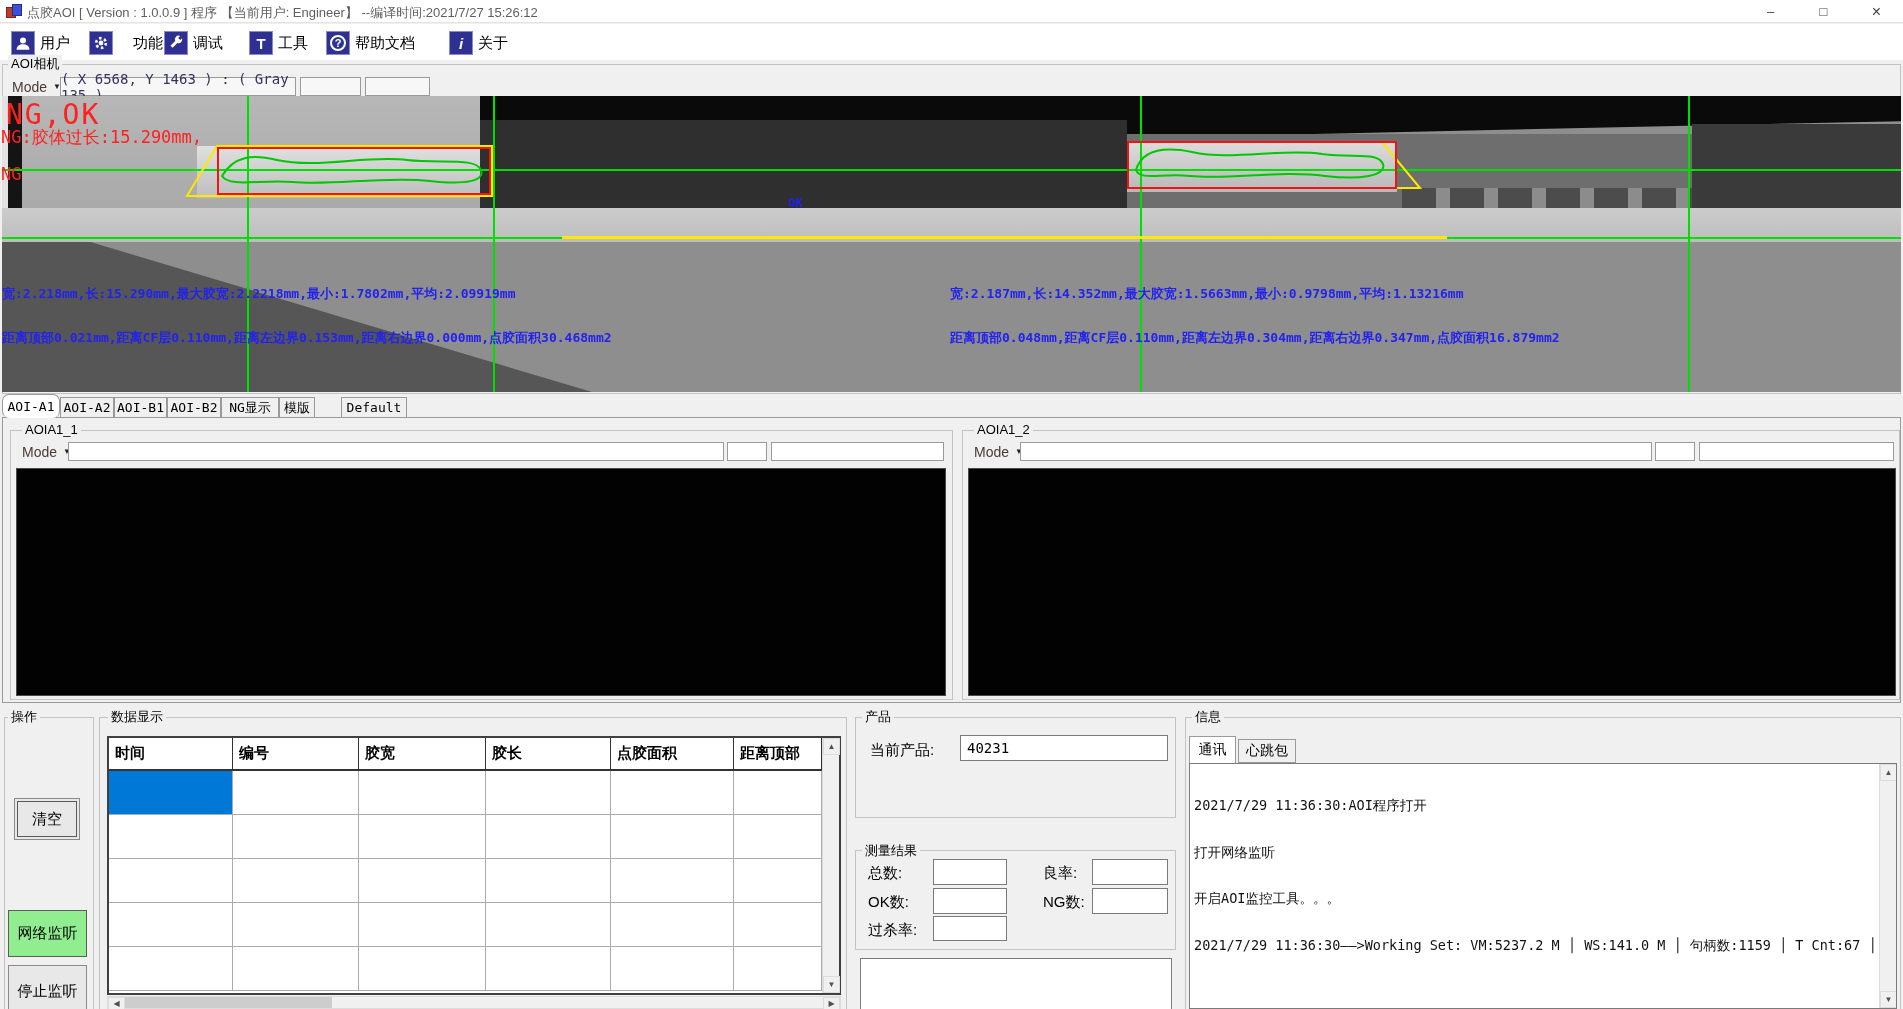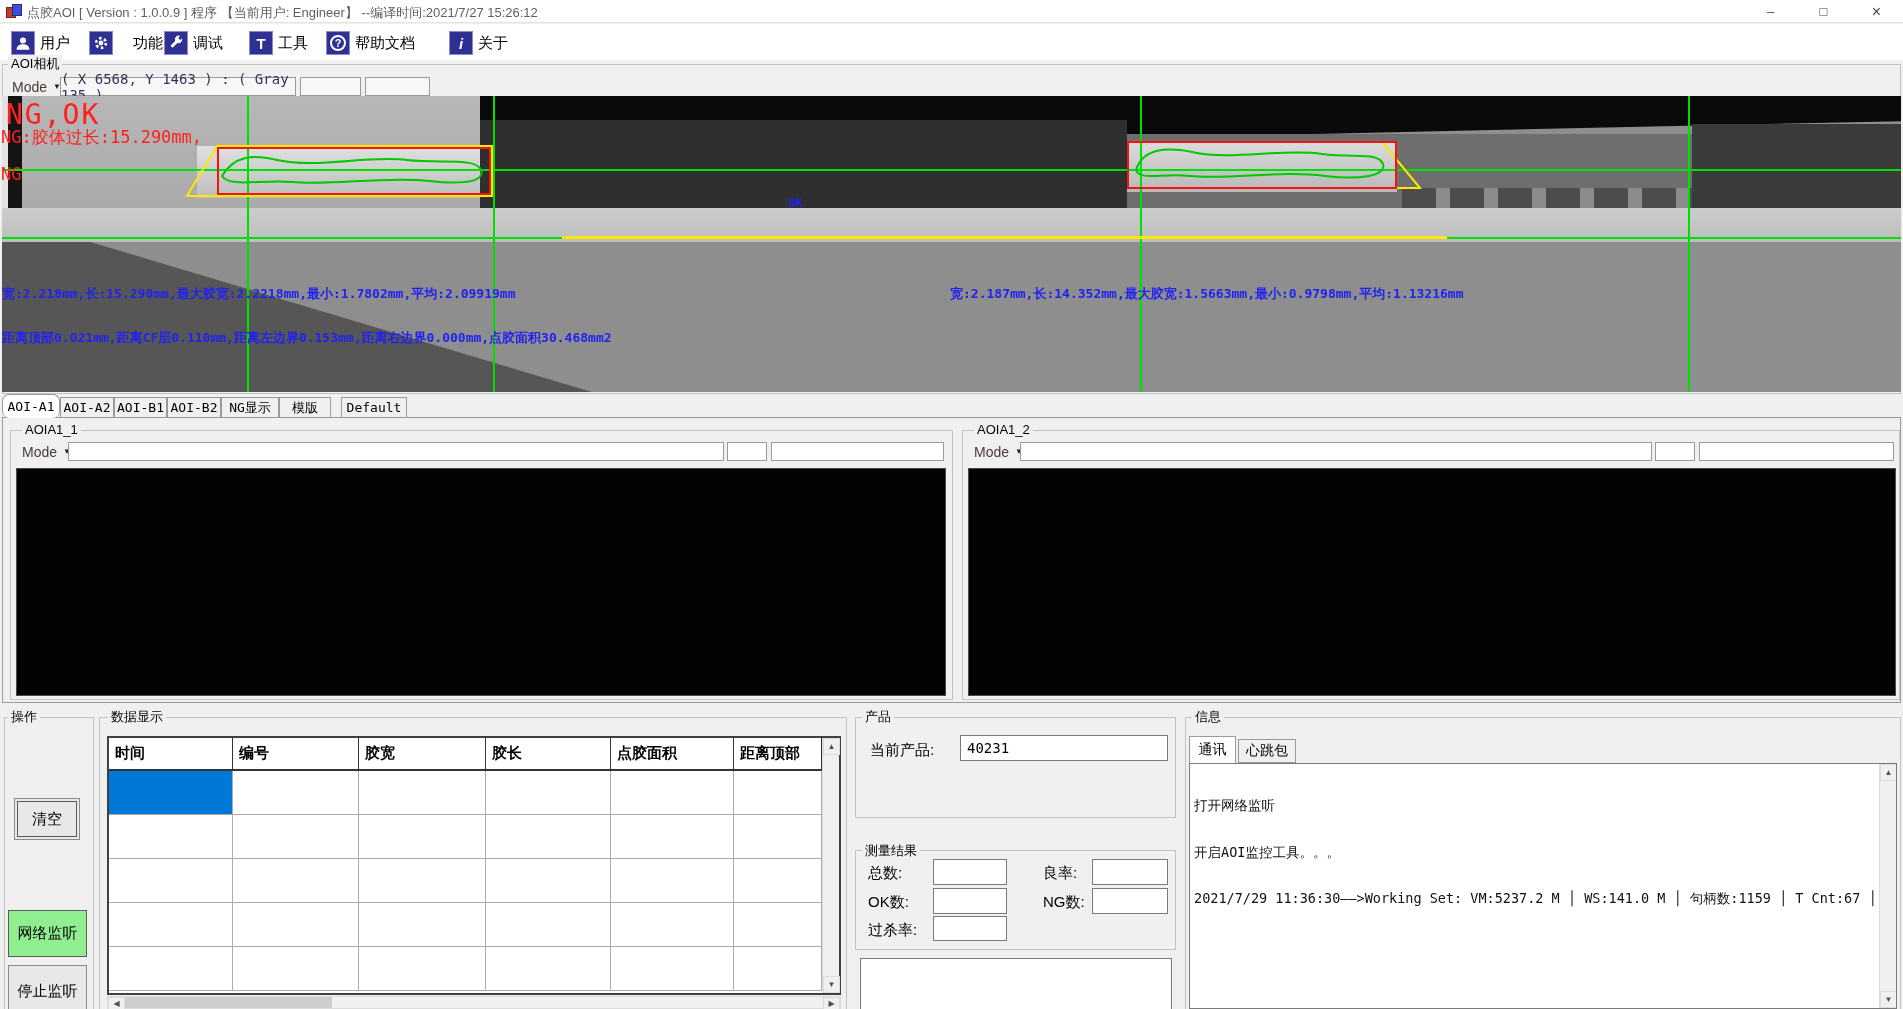--- a/index.html
+++ b/index.html
@@ -194,28 +194,29 @@
       <path d="M16,34 C22,14 42,10 72,16 C112,25 162,12 202,18 C236,22 258,16 263,28 C267,40 240,44 205,40 C160,34 110,44 70,40 C42,37 20,45 16,34 Z" fill="none" stroke="#00c800" stroke-width="2"></path>
     </svg>
 
     <div class="ovl redtxt" style="left:4px; top:2px; font-size:28px; letter-spacing:2px;">NG,OK</div>
     <div class="ovl redtxt" style="left:-1px; top:30px; font-size:17px;">NG:胶体过长:15.290mm,</div>
     <div class="ovl redtxt" style="left:-1px; top:68px; font-size:17px;">NG</div>
     <div class="ovl bluetxt" style="left:786px; top:100px; font-size:12px;">OK</div>
     <div class="ovl bluetxt" style="left:0px;  top:189px;">宽:2.218mm,长:15.290mm,最大胶宽:2.2218mm,最小:1.7802mm,平均:2.09919mm</div>
     <div class="ovl bluetxt" style="left:0px;  top:233px;">距离顶部0.021mm,距离CF层0.110mm,距离左边界0.153mm,距离右边界0.000mm,点胶面积30.468mm2</div>
     <div class="ovl bluetxt" style="left:948px; top:189px;">宽:2.187mm,长:14.352mm,最大胶宽:1.5663mm,最小:0.9798mm,平均:1.13216mm</div>
+    <div class="ovl bluetxt" style="left:948px; top:233px;">距离顶部0.048mm,距离CF层0.110mm,距离左边界0.304mm,距离右边界0.347mm,点胶面积16.879mm2</div>
   </div>
 
   <div class="vtab active" style="left:2px;  width:58px;">AOI-A1</div>
   <div class="vtab" style="left:60px;  width:54px;">AOI-A2</div>
   <div class="vtab" style="left:114px; width:53px;">AOI-B1</div>
   <div class="vtab" style="left:167px; width:54px;">AOI-B2</div>
   <div class="vtab" style="left:221px; width:58px;">NG显示</div>
-  <div class="vtab" style="left:279px; width:52px;">模版</div>
+  <div class="vtab" style="left:279px; width:36px;">模版</div>
   <div class="vtab" style="left:341px; width:66px;">Default</div>
   <div class="abs tabpage"></div>
 
   <div class="abs glabel" style="left:22px; top:422px;">AOIA1_1</div>
   <div class="abs gbox" style="left:10px; top:430px; width:943px; height:270px;"></div>
   <div class="abs modebtn" style="left:18px; top:442px;">
     <span>Mode</span>
       <span class="car">▼</span>
   </div>
   <div class="abs fld white" style="left:68px; top:442px; width:656px;"></div>
@@ -322,20 +323,21 @@
   <div class="abs sunk" style="left:933px; top:916px; width:74px; height:25px;"></div>
   <div class="abs sunk" style="left:860px; top:958px; width:312px; height:60px;"></div>
 
   <div class="abs glabel" style="left:1192px; top:708px;">信息</div>
   <div class="abs gbox" style="left:1185px; top:717px; width:716px; height:292px; border-bottom:none;"></div>
   <div class="itab active" style="left:1189px; top:736px; width:47px;">通讯</div>
   <div class="itab" style="left:1238px; top:739px; width:58px;font-family:Liberation Mono, monospace;">心跳包</div>
 
   <div class="abs logbox">
     <div class="logtext">
+      <div>2021/7/29 11:36:30:AOI程序打开</div>
       <div>打开网络监听</div>
       <div>开启AOI监控工具。。。</div>
       <div>2021/7/29 11:36:30——&gt;Working Set: VM:5237.2 M │ WS:141.0 M │ 句柄数:1159 │ T Cnt:67 │</div>
       
       
       
       
       
       
     </div>

